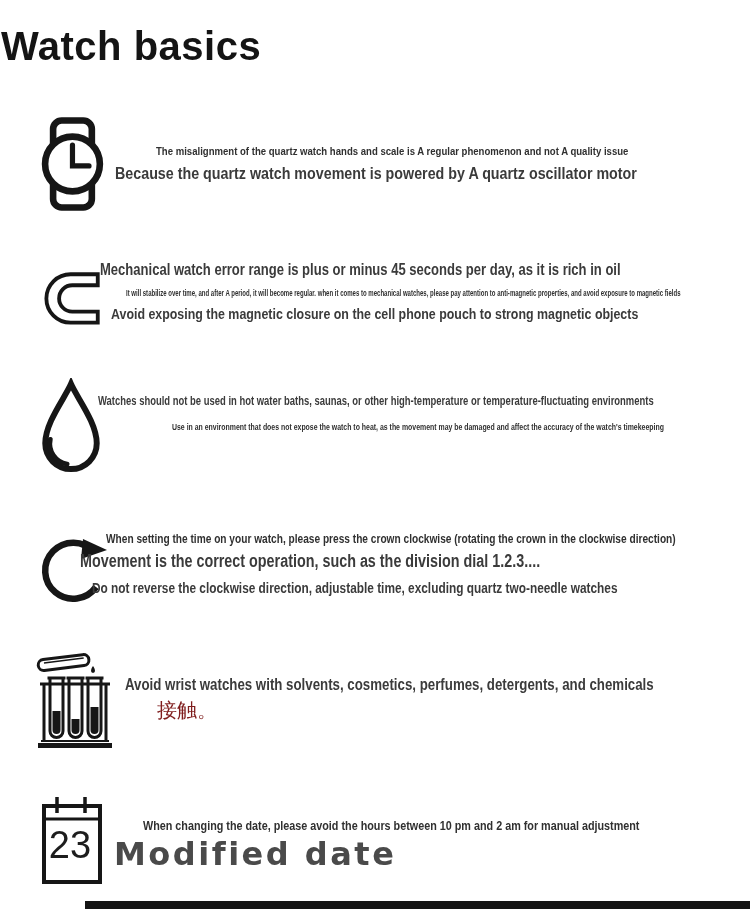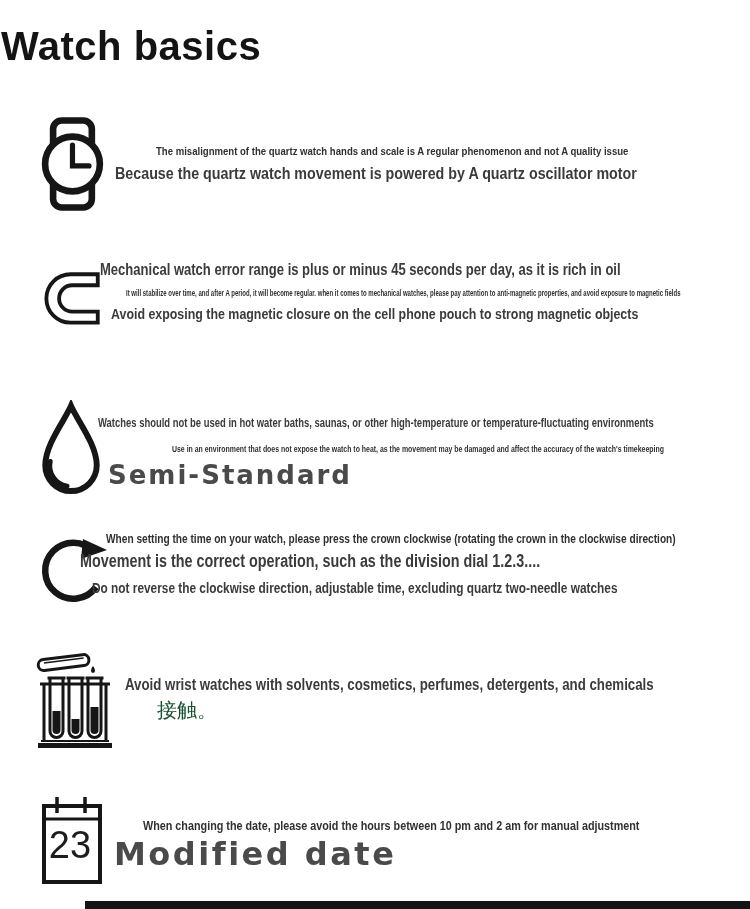--- a/index.html
+++ b/index.html
@@ -18,26 +18,26 @@
     letter-spacing:0.5px;
     margin:0;
   }
   section{position:absolute;left:0;width:750px;}
   .icon{position:absolute;}
   .icon svg{display:block;width:100%;height:100%;}
   .stroke{fill:none;stroke:#161616;}
   .txt{color:#3b3b3b;font-weight:700;transform-origin:left center;}
   .note{color:#303030;}
   .wide{font-family:"DejaVu Sans","Liberation Sans",sans-serif;color:#4a4a4a;}
-  .cjk{font-weight:400;color:#14532d;font-family:"Liberation Sans","DejaVu Sans",sans-serif;}
+  .cjk{font-weight:400;color:#7f1d1d;font-family:"Liberation Sans","DejaVu Sans",sans-serif;}
   .bottom-strip{position:absolute;left:85px;top:901px;width:665px;height:8px;background:#141414;}
   
   #sec-quartz{top:114px;height:106px;text-align:center;}
   #sec-magnet{top:257px;height:76px;}
-  #sec-water{top:399px;height:102px;}
+  #sec-water{top:377px;height:102px;}
   #sec-crown{top:527px;height:80px;}
   #sec-chemical{top:645px;height:106px;}
   #sec-date{top:793px;height:94px;}
 </style>
 </head>
 <body>
 
 <div class="page">
 
   <h1 class="abs title">Watch basics</h1>
@@ -67,21 +67,20 @@
 
   <section id="sec-water">
     <span class="icon" style="left:38px;top:1px;width:66px;height:100px">
       <svg viewBox="0 0 66 101">
         <path class="stroke" d="M33 6 C 27 20, 7 45, 7 66 a26 26 0 0 0 52 0 C 59 45, 39 20, 33 6 Z" stroke-width="6"></path>
         <path class="stroke" d="M12 62 a21 21 0 0 0 17 25" stroke-width="5" stroke-linecap="round"></path>
       </svg>
     </span>
     <div class="abs txt" style="left:98px;top:16px;font-size:13.5px;transform:scaleX(0.70)">Watches should not be used in hot water baths, saunas, or other high-temperature or temperature-fluctuating environments</div>
     <div class="abs txt note" style="left:172px;top:45px;font-size:9px;transform:scaleX(0.77)">Use in an environment that does not expose the watch to heat, as the movement may be damaged and affect the accuracy of the watch's timekeeping</div>
-    <div class="abs txt wide" style="left:108px;top:61px;font-size:26px;letter-spacing:2px">Semi-Standard</div>
   </section>
 
   <section id="sec-crown">
     <span class="icon" style="left:37px;top:3px;width:72px;height:76px">
       <svg viewBox="0 0 72 76">
         <path class="stroke" d="M57 22 A28 28 0 1 0 59 57" stroke-width="6.5"></path>
         <polygon points="46,9 70,20 44,29" fill="#161616"></polygon>
       </svg>
     </span>
     <div class="abs txt note" style="left:106px;top:4px;font-size:13px;transform:scaleX(0.78)">When setting the time on your watch, please press the crown clockwise (rotating the crown in the clockwise direction)</div>

